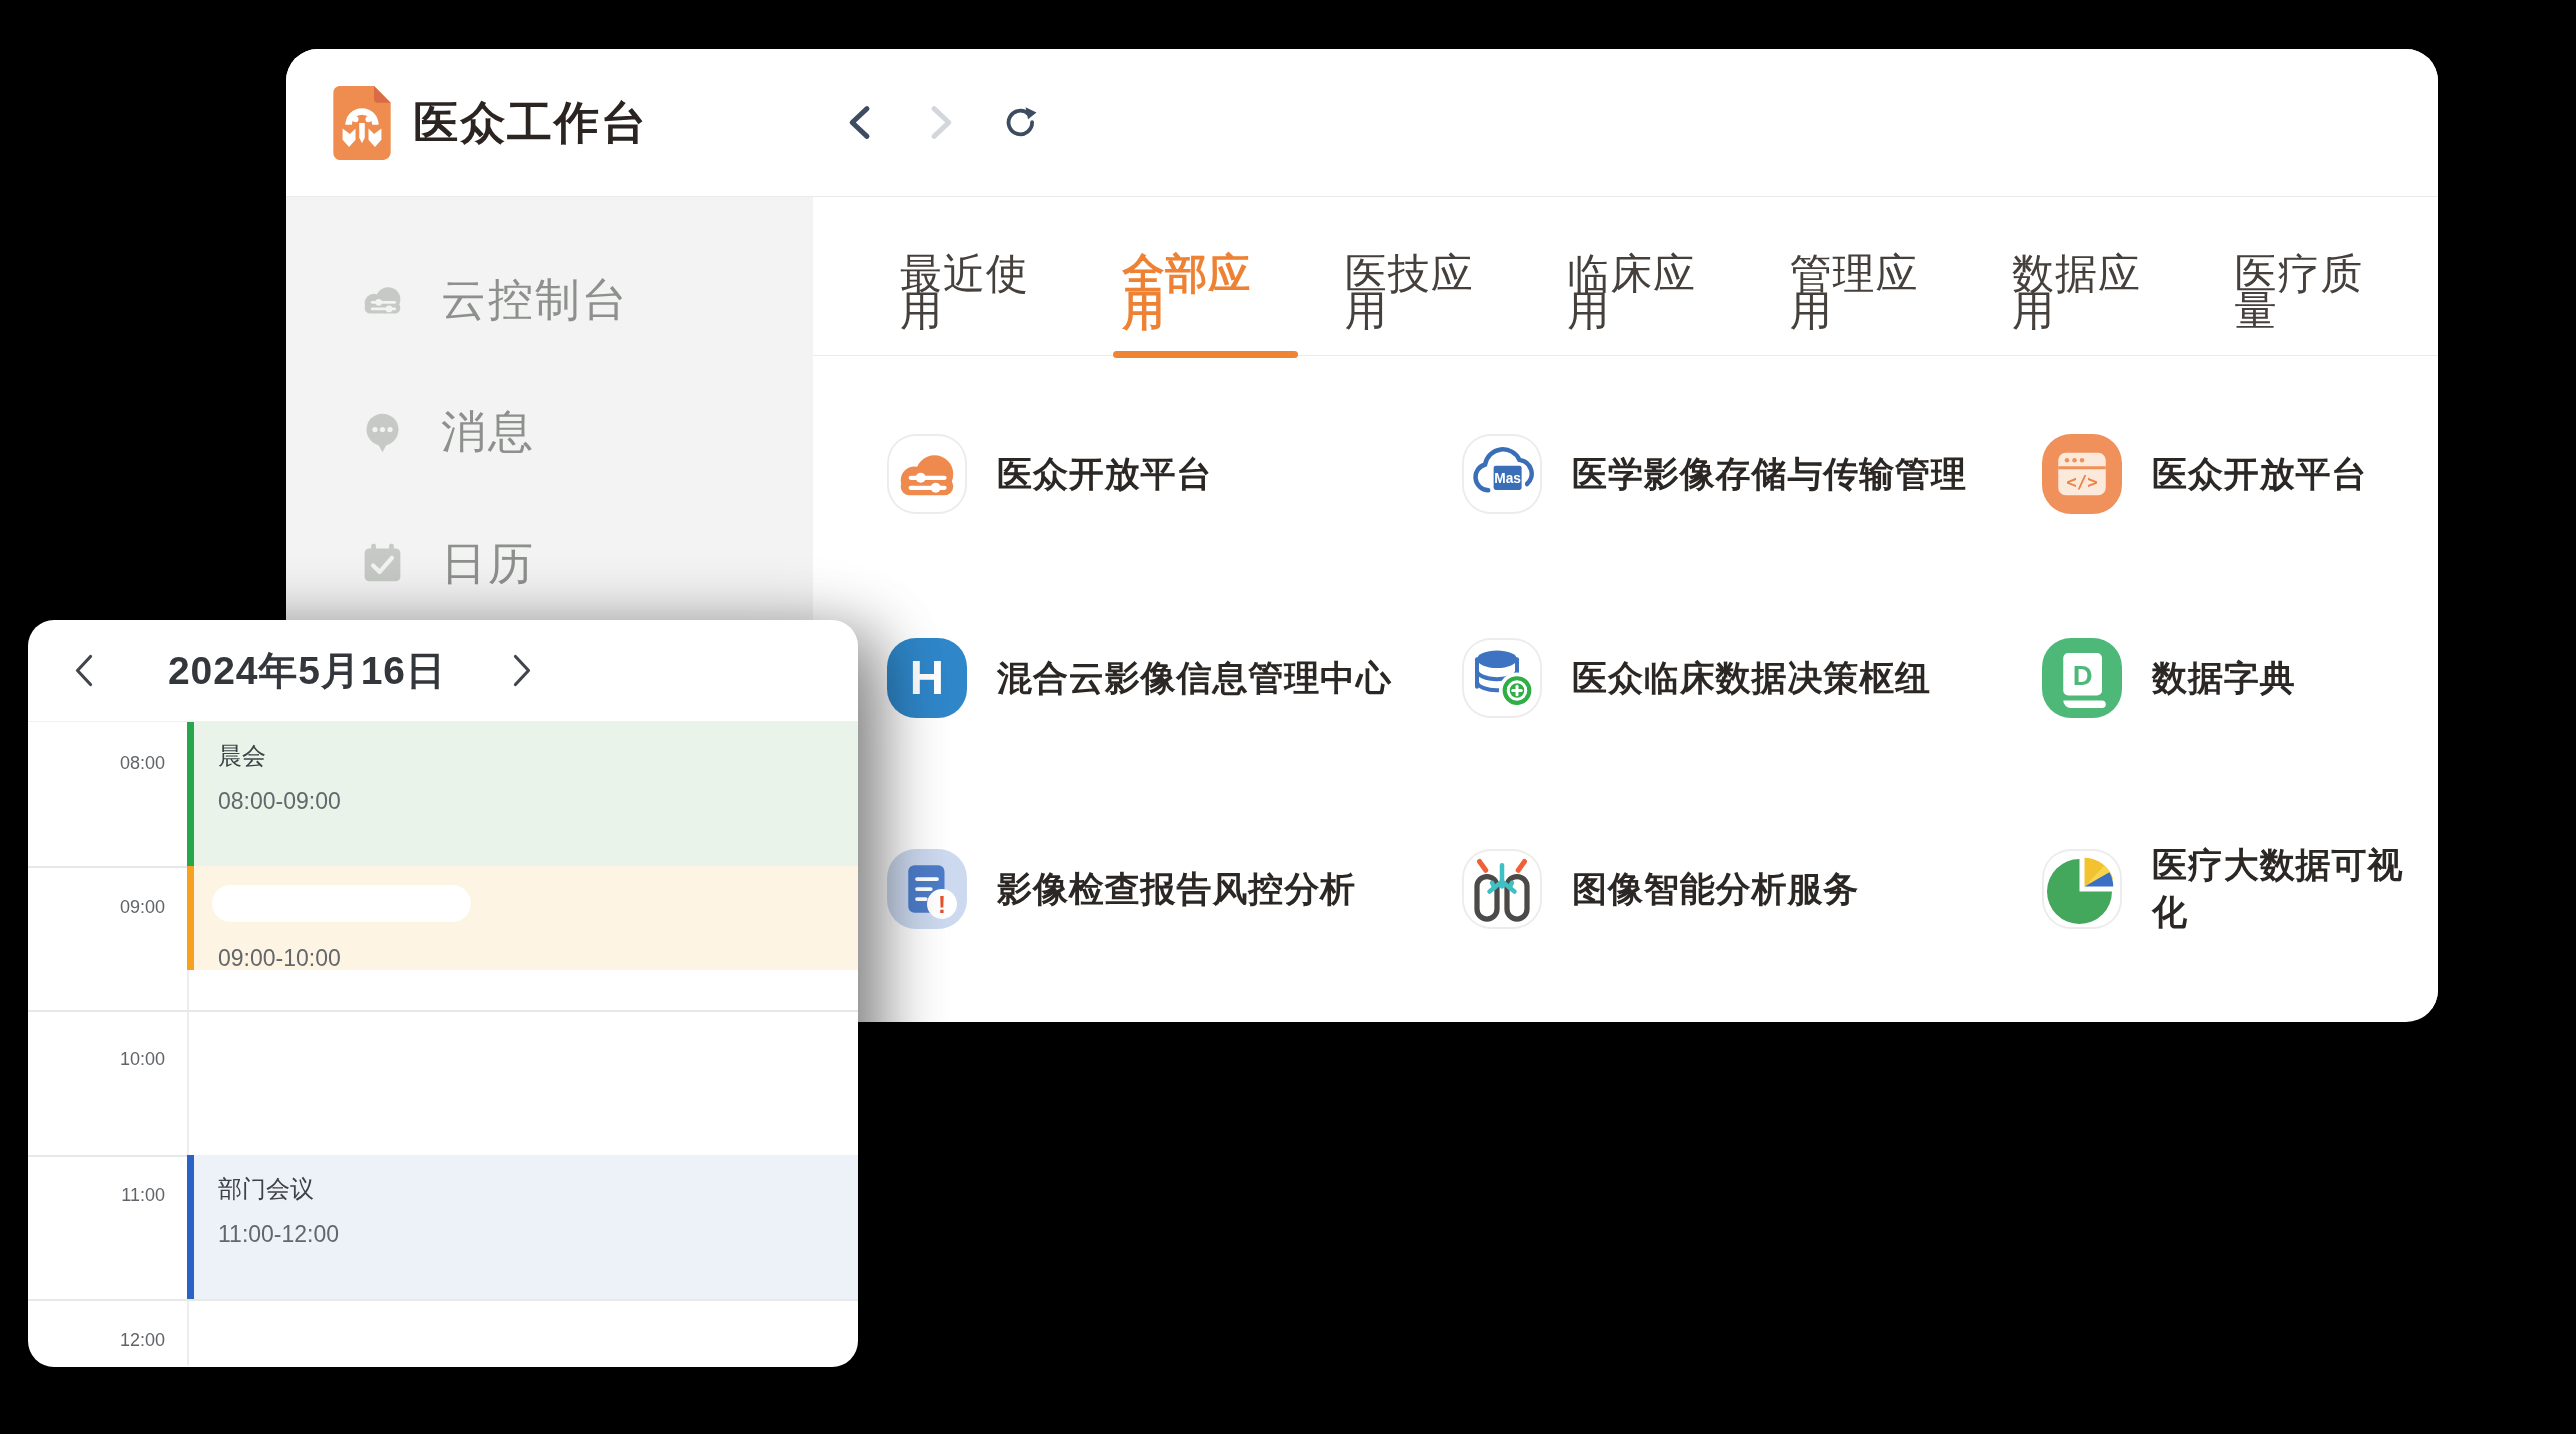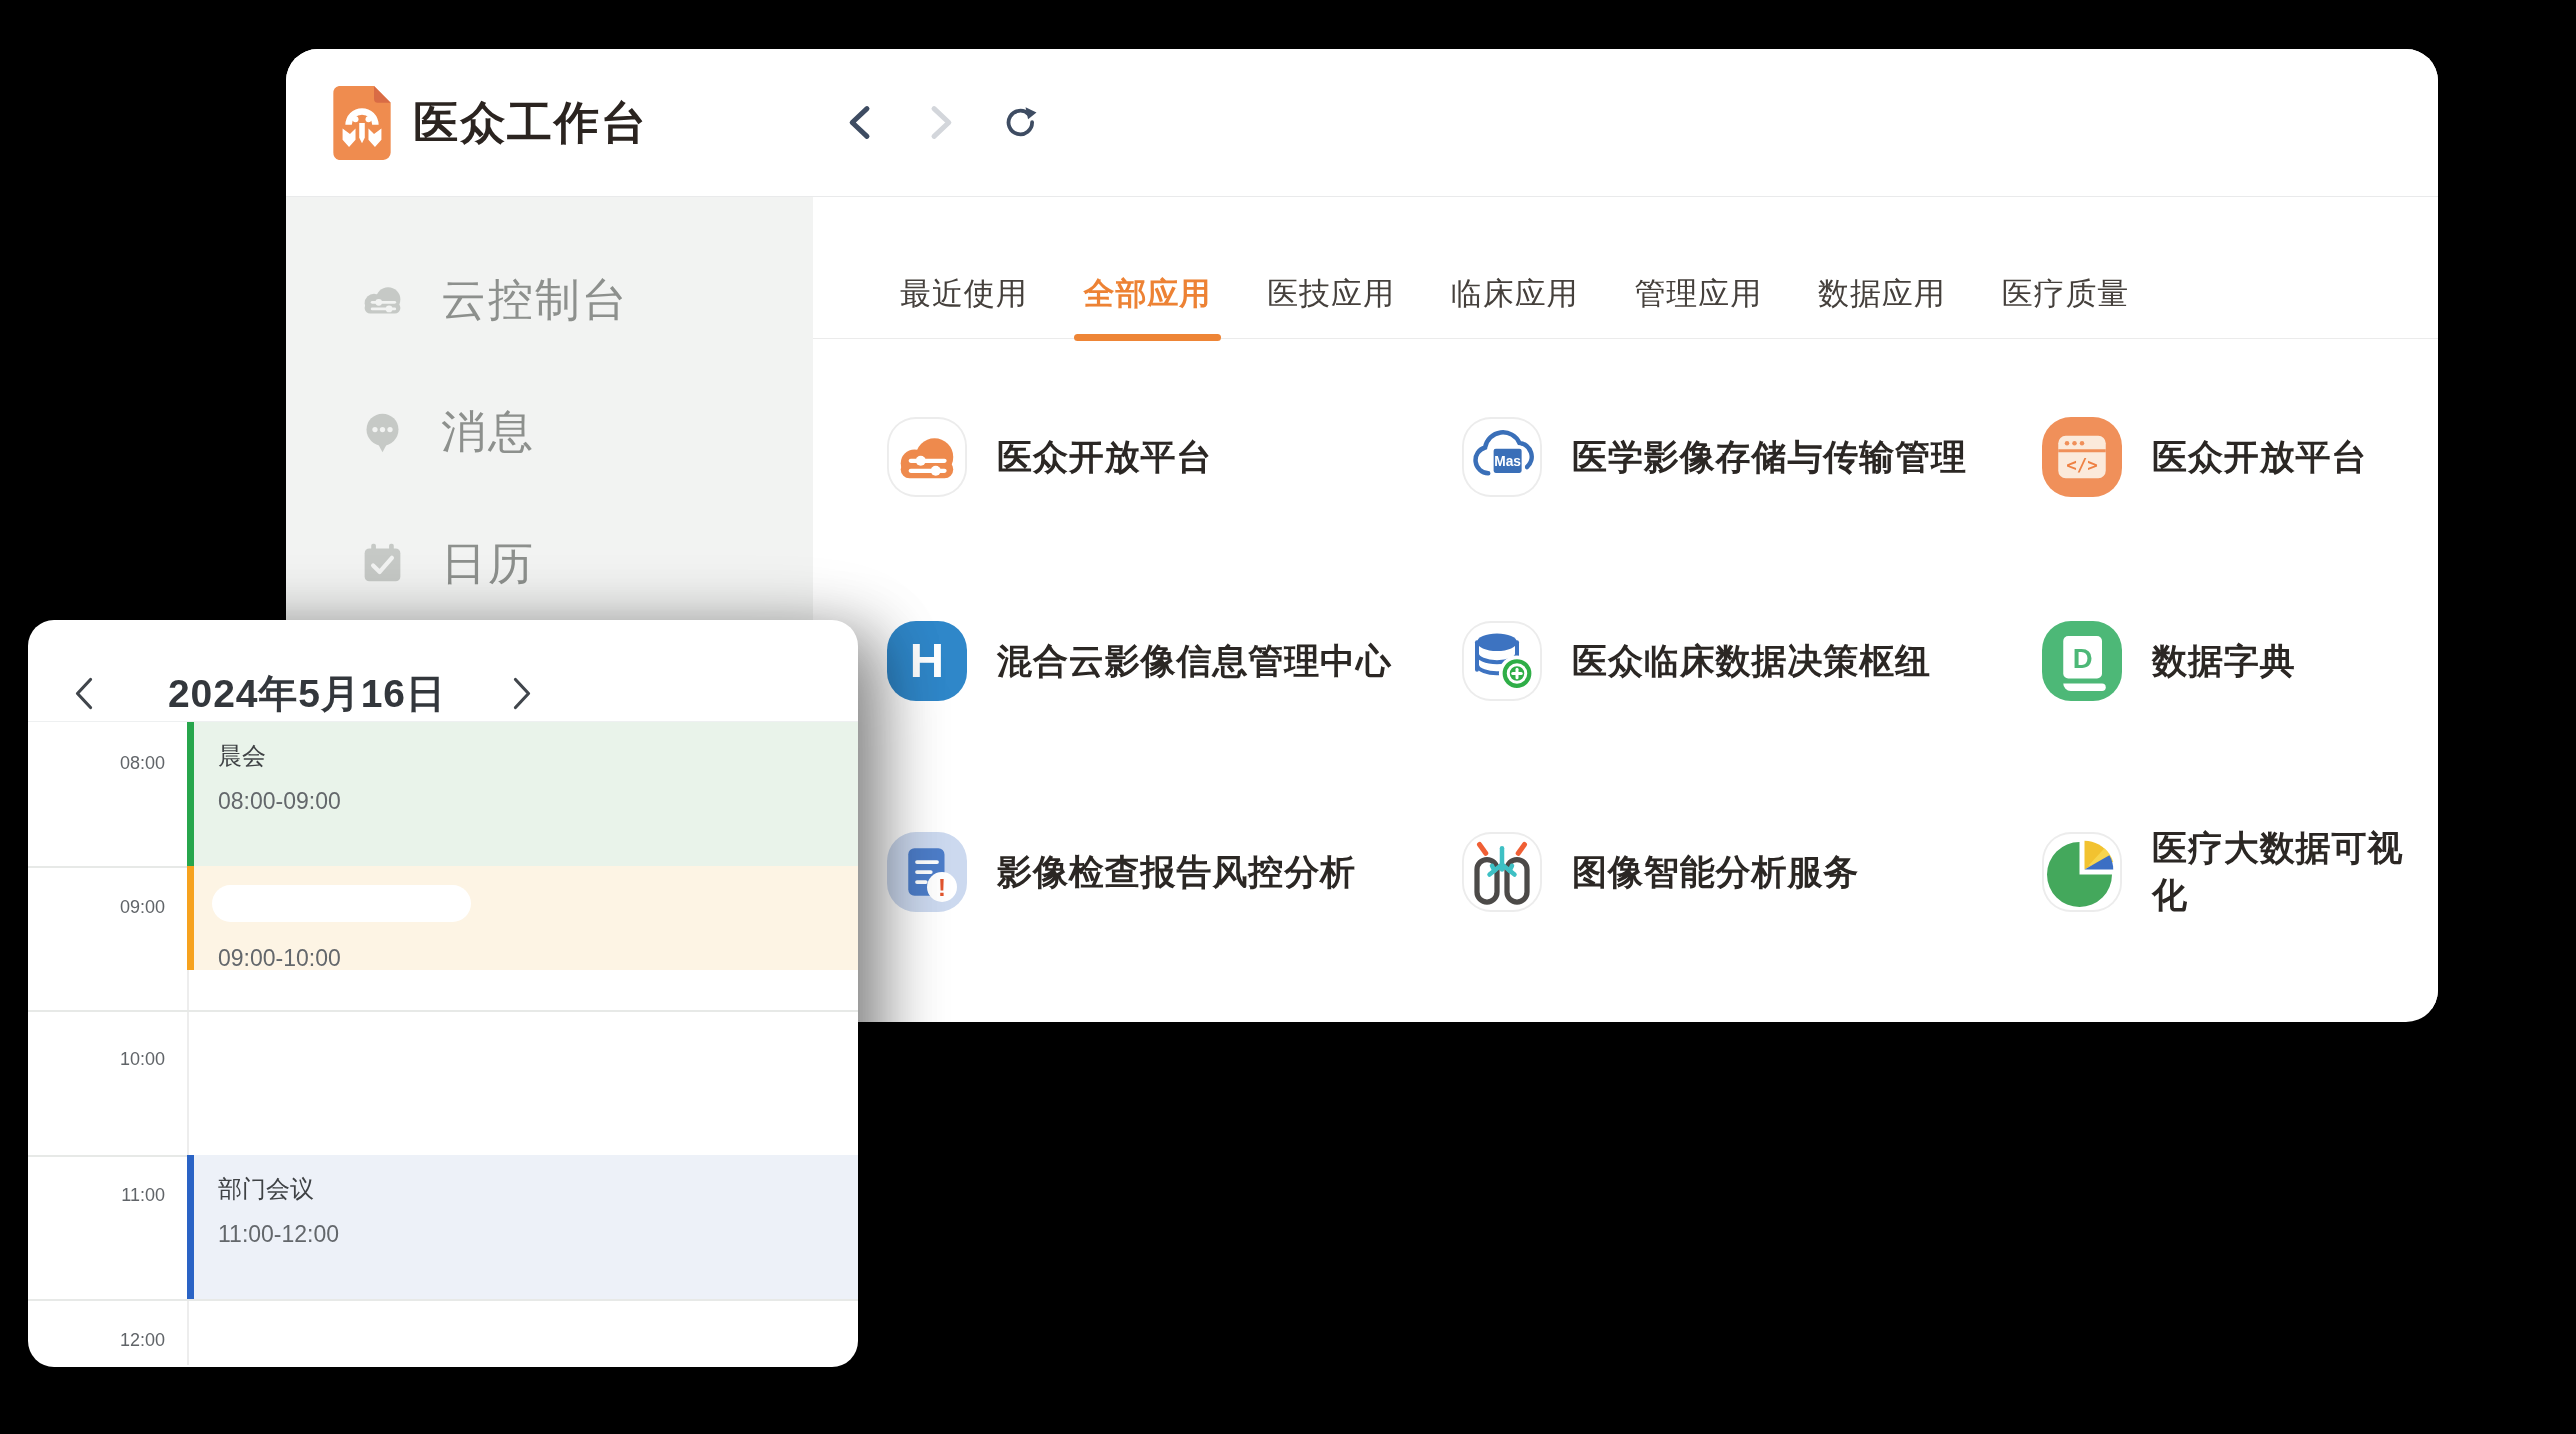--- a/index.html
+++ b/index.html
@@ -23,38 +23,38 @@
   
   .sidebar{width:527px;background:#f2f3f2;padding-top:58px;flex:0 0 auto;}
   .side-item{display:flex;align-items:center;padding-left:73px;height:89px;margin-bottom:43px;cursor:pointer;}
   .side-item svg{width:47px;height:47px;flex:0 0 auto;}
   .side-label{font-size:45px;color:#8d908d;margin-left:35px;letter-spacing:1.9px;}
 
   
   .content{flex:1;background:#fff;display:flex;flex-direction:column;}
   .tabs{display:flex;align-items:flex-end;gap:56px;padding:58px 37px 26px 87px;
     border-bottom:1.9px solid #ebebeb;}
-  .tab{position:relative;font-size:31px;color:#45403c;letter-spacing:0.9px;cursor:pointer;line-height:37px;margin-top:20px;}
+  .tab{position:relative;font-size:42px;color:#45403c;letter-spacing:0.9px;cursor:pointer;line-height:37px;}
   .tab.active{color:#ed8234;font-weight:700;}
   .tab .underline{display:none;}
   .tab.active .underline{display:block;position:absolute;left:-9.3px;right:-9.3px;bottom:-29px;
     height:7.4px;border-radius:3.7px;background:#ee8536;}
 
   .app-grid{display:grid;grid-template-columns:575px 580px 1fr;
     padding:78px 0 0 74px;row-gap:124px;}
   .app{display:flex;align-items:center;cursor:pointer;}
   .app-icon{width:80px;height:80px;flex:0 0 auto;border-radius:29px;overflow:hidden;position:relative;}
   .app-icon svg{display:block;width:80px;height:80px;}
   .app-icon.framed{background:#fff;box-shadow:inset 0 0 0 1.9px #ececec;}
   .app-label{font-size:35px;font-weight:600;color:#2b2724;margin-left:30px;letter-spacing:0.9px;}
 
   
   .calendar{position:absolute;left:28px;top:620px;width:830px;height:747px;background:#fff;
     border-radius:26px;overflow:hidden;box-shadow:0 28px 84px rgba(0,0,0,.45), 28px 9.3px 56px rgba(0,0,0,.25);}
-  .cal-header{height:102px;display:flex;align-items:flex-end;border-bottom:1.9px solid #eef0f1;}
+  .cal-header{height:102px;display:flex;align-items:center;border-bottom:1.9px solid #eef0f1;}
   .cal-nav{width:56px;height:56px;display:flex;align-items:center;justify-content:center;cursor:pointer;}
   .cal-prev{margin-left:28px;}
   .cal-next{margin-left:48px;}
   .cal-date{font-size:39px;font-weight:700;color:#33373c;margin-left:56px;letter-spacing:0.9px;}
 
   .cal-grid{position:relative;height:643px;}
   .vline{position:absolute;left:159px;top:0;bottom:0;width:1.9px;background:#ededed;}
   .hline{position:absolute;left:0;right:0;height:1.9px;background:#e7e9e7;}
   .time-label{position:absolute;left:0;width:137px;text-align:right;font-size:18px;color:#606468;}
 

